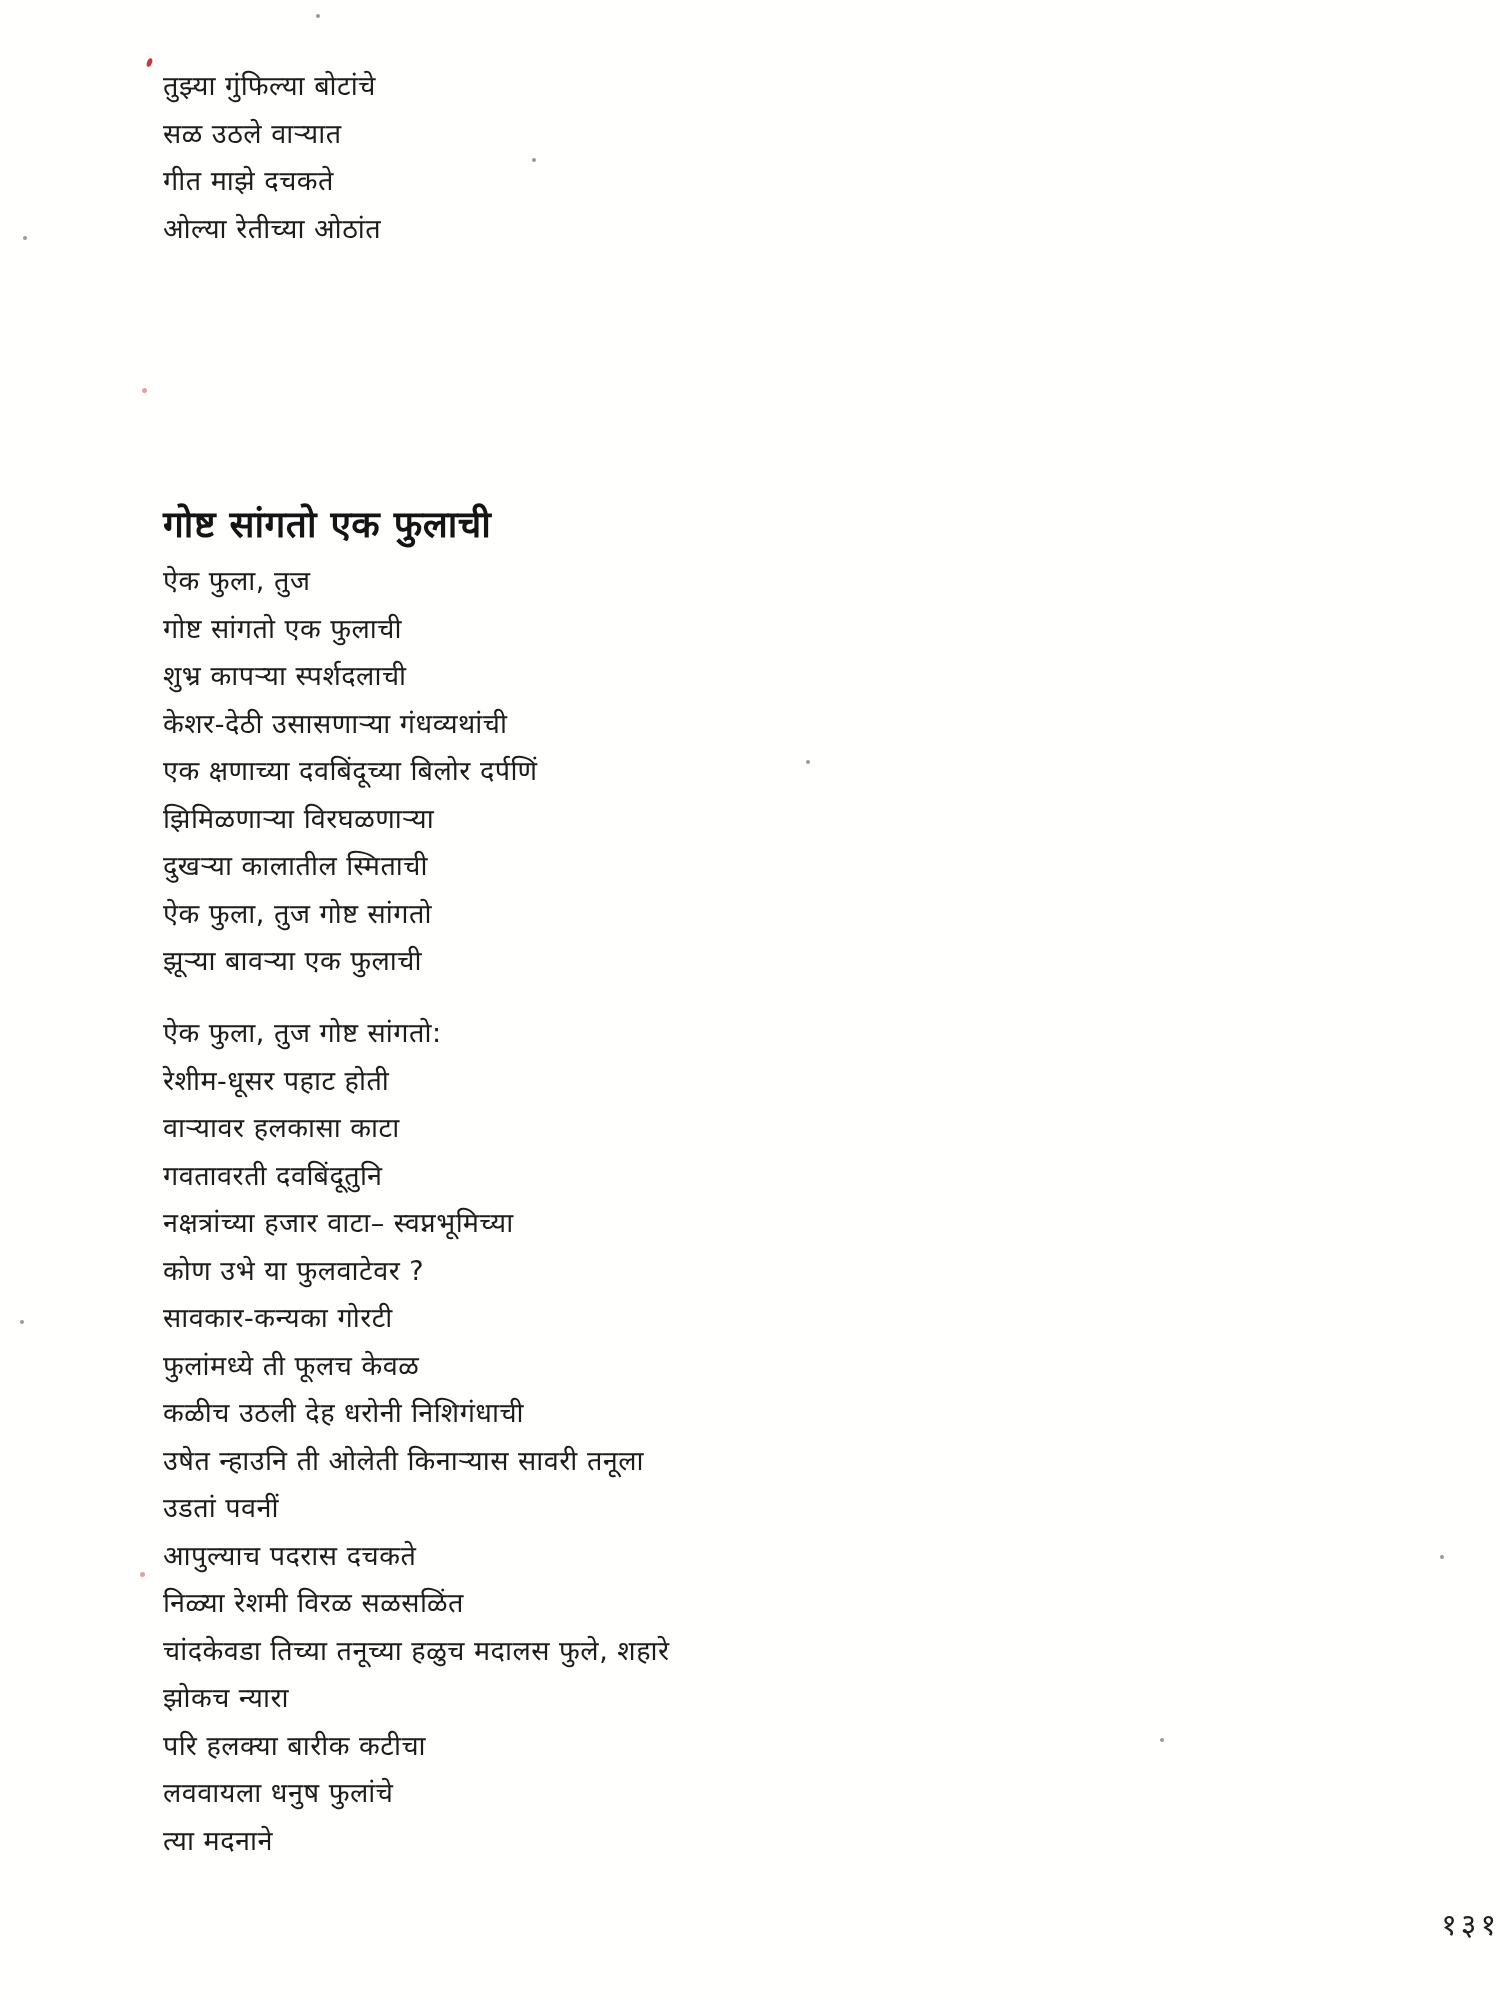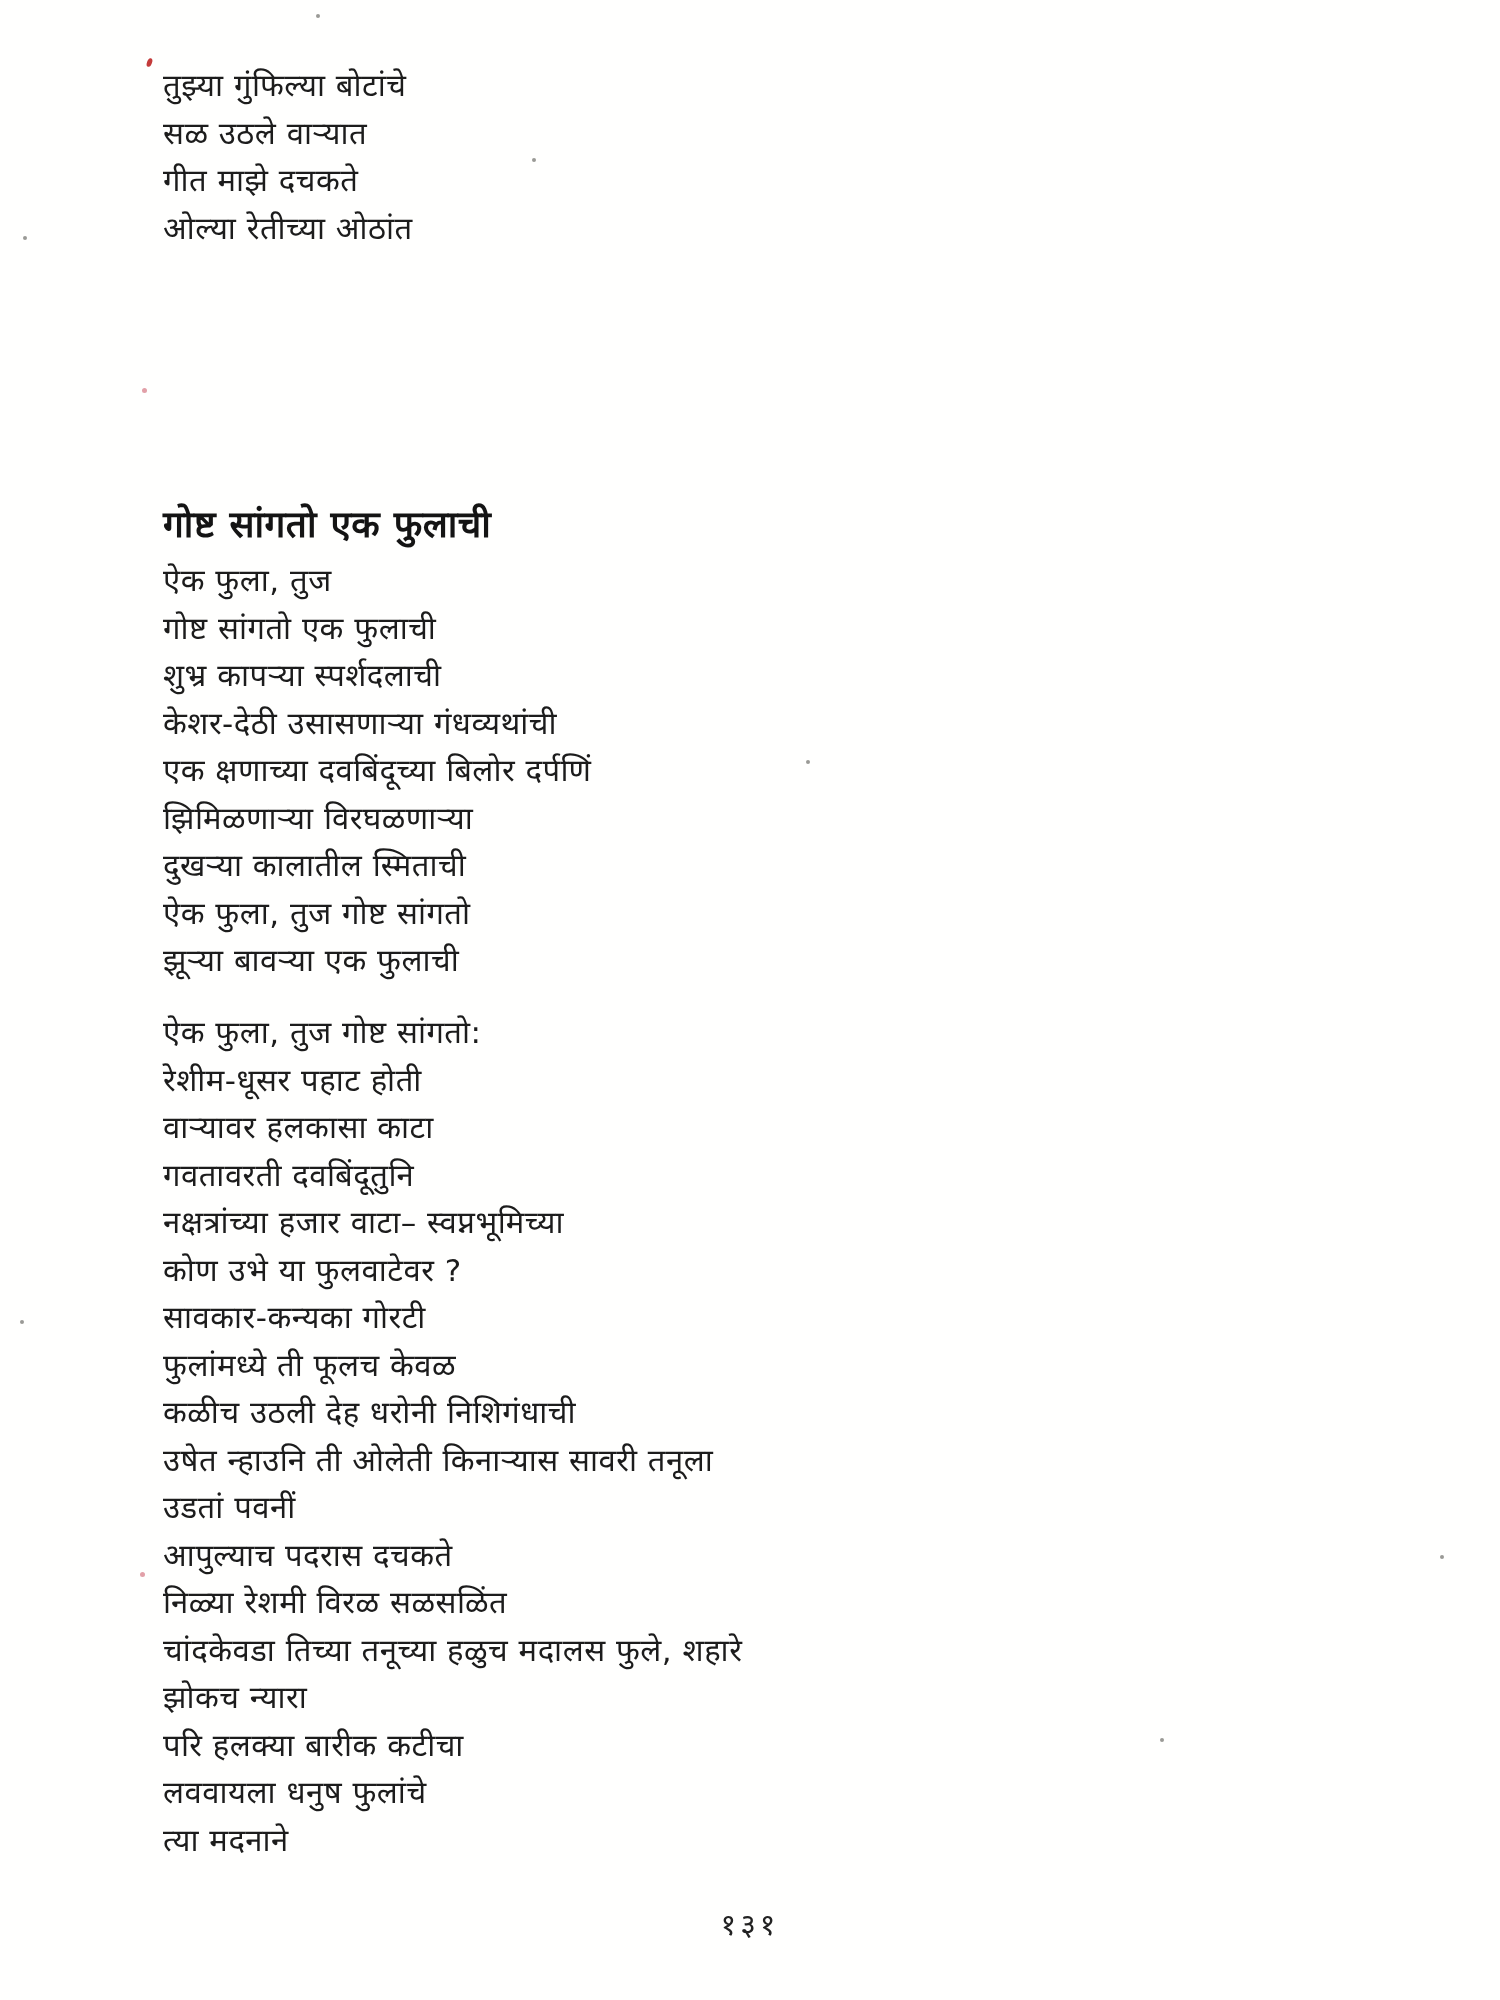--- a/index.html
+++ b/index.html
@@ -16,39 +16,39 @@
     overflow: hidden;
     font-family: "DejaVu Sans", "Liberation Sans", sans-serif;
     color: #1c1c1c;
   }
   .block {
     position: absolute;
     left: 163px;
     white-space: pre;
   }
   .poem-line {
-    font-size: 31px;
+    font-size: 27px;
     line-height: 47.5px;
     letter-spacing: 0.5px;
   }
   .poem-title {
     position: absolute;
     left: 163px;
     top: 497px;
     font-size: 37px;
     font-weight: bold;
     letter-spacing: 0.5px;
     color: #141414;
   }
   .page-number {
     position: absolute;
     left: 0;
     top: 1903px;
     width: 100%;
-    text-align: center;
+    text-align: right;
     font-size: 30px;
     letter-spacing: 4px;
     color: #222;
   }
   .speck {
     position: absolute;
     border-radius: 50%;
   }
   .speck.red   { background: #c43b3b; }
   .speck.pink  { background: #e2a0a8; }

